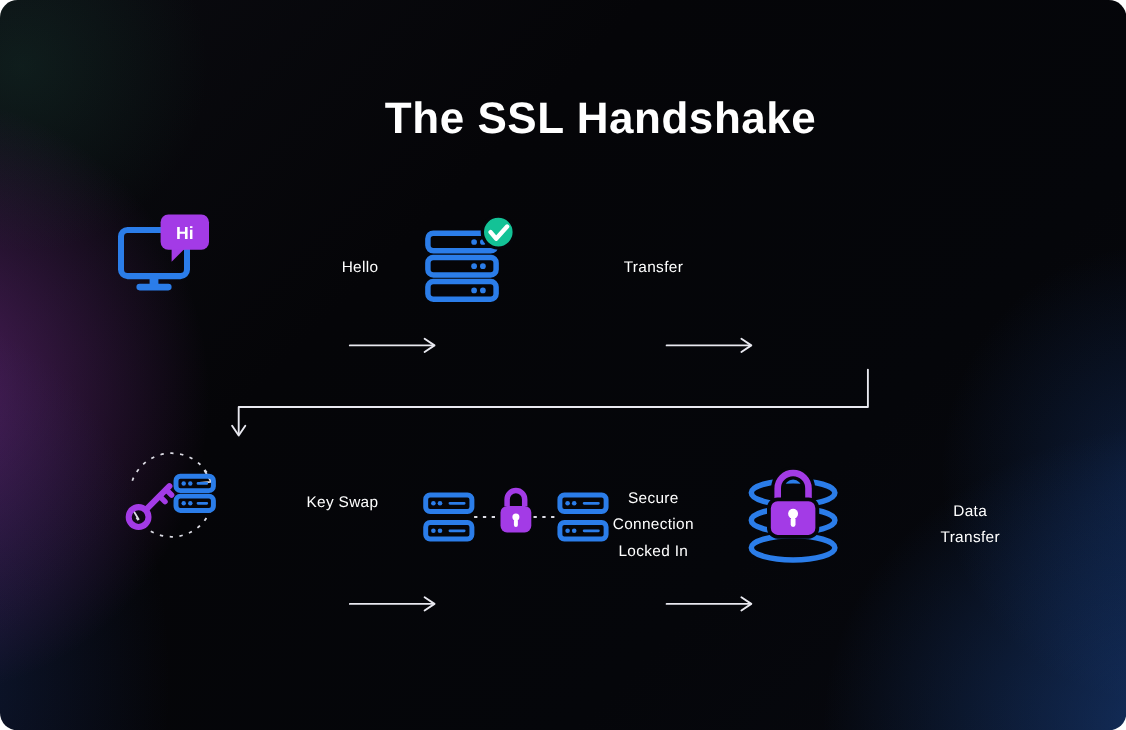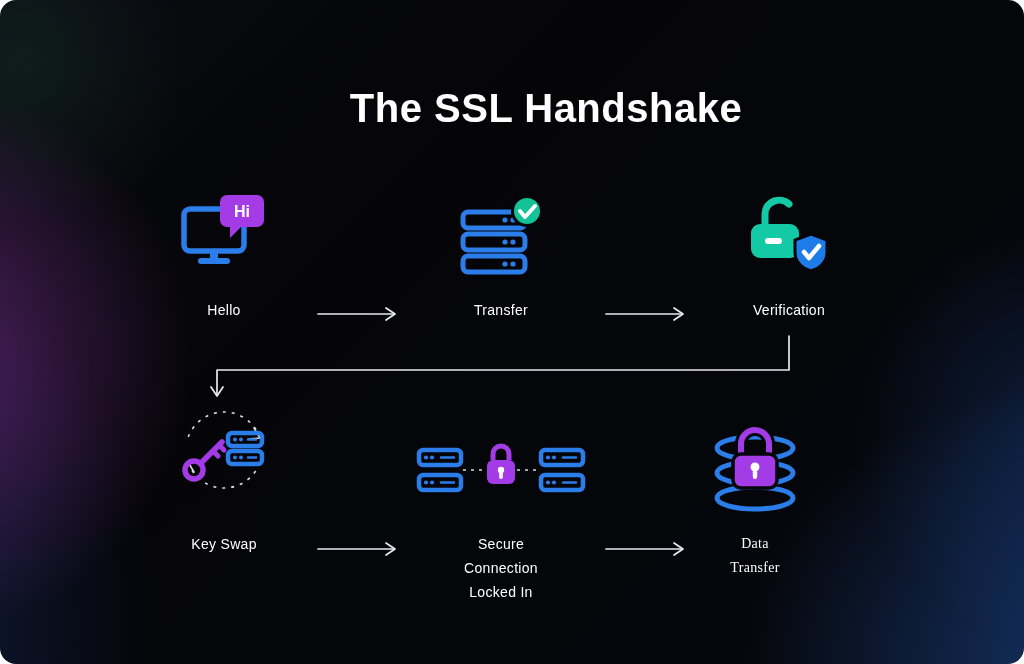--- a/index.html
+++ b/index.html
@@ -27,22 +27,22 @@
     font-size: 40px;
     font-weight: 800;
     letter-spacing: 0.5px;
     line-height: 48px;
     margin-left: 34px;
   }
   .step {
     position: absolute;
     width: 240px;
     display: flex;
-    flex-direction: column;
     align-items: center;
+    justify-content: space-between;
   }
   .icon-box {
     height: 100px;
     display: flex;
     align-items: center;
     justify-content: center;
   }
   .step-label {
     margin-top: 12px;
     color: #ffffff;
@@ -52,21 +52,21 @@
     text-align: center;
     white-space: pre-line;
     letter-spacing: 0.3px;
   }
   
   .pos-hello        { left: 104px; top: 186px; }
   .pos-agreement    { left: 381px; top: 186px; }
   .pos-verification { left: 669px; top: 186px; }
   .pos-keyswap      { left: 104px; top: 400px; gap: 20px; }
   .pos-secure       { left: 381px; top: 420px; }
-  .pos-transfer     { left: 635px; top: 420px; font-family: Liberation Serif, serif; }
+  .pos-transfer     { left: 669px; top: 420px; }
   .overlay {
     position: absolute;
     left: 0; top: 0;
     width: 1024px; height: 664px;
     pointer-events: none;
   }
   .overlay path, .overlay polyline {
     fill: none;
     stroke: #e9e9f0;
     stroke-width: 1.7;
@@ -135,32 +135,20 @@
           <circle cx="50" cy="70" r="2.6"></circle>
             <circle cx="58" cy="70" r="2.6"></circle>
         </g>
         <circle cx="72" cy="17" r="14.5" fill="#13c296" stroke="#05060a" stroke-width="3"></circle>
         <path d="M65 17 l5 6 l10 -11" fill="none" stroke="#ffffff" stroke-width="4" stroke-linecap="round" stroke-linejoin="round"></path>
       </svg>
     </div>
     <div class="step-label">Transfer</div>
   </div>
 
-  <div class="step pos-verification">
-    <div class="icon-box">
-      <svg width="96" height="84" viewBox="0 0 96 84">
-        <path d="M24 32 V20 C24 7 40 2 48 10" fill="none" stroke="#13c9a6" stroke-width="7" stroke-linecap="round"></path>
-        <rect x="10" y="30" width="48" height="34" rx="9" fill="#13c9a6"></rect>
-        <rect x="24" y="44" width="17" height="6" rx="3" fill="#ffffff"></rect>
-        <path d="M70 40 L86 46 V58 C86 68 79 74 70 77 C61 74 54 68 54 58 V46 Z" fill="#1e7ce8" stroke="#05060a" stroke-width="3"></path>
-        <path d="M63 58 L68 64 L78 52" fill="none" stroke="#ffffff" stroke-width="4.5" stroke-linecap="round" stroke-linejoin="round"></path>
-      </svg>
-    </div>
-    <div class="step-label">Verification</div>
-  </div>
 
   <div class="step pos-keyswap">
     <div class="icon-box">
       <svg width="104" height="104" viewBox="0 0 104 104">
         <g fill="none" stroke="#dcdce4" stroke-width="1.6">
           <path d="M16.3 39 A38 38 0 0 1 87.7 39" stroke-dasharray="3 6"></path>
           <path d="M82 30 L88 40 L77 41" stroke-linecap="round" stroke-linejoin="round"></path>
           <path d="M87.7 65 A38 38 0 0 1 16.3 65" stroke-dasharray="3 6"></path>
           <path d="M22 74 L16 64 L27 63" stroke-linecap="round" stroke-linejoin="round"></path>
         </g>

